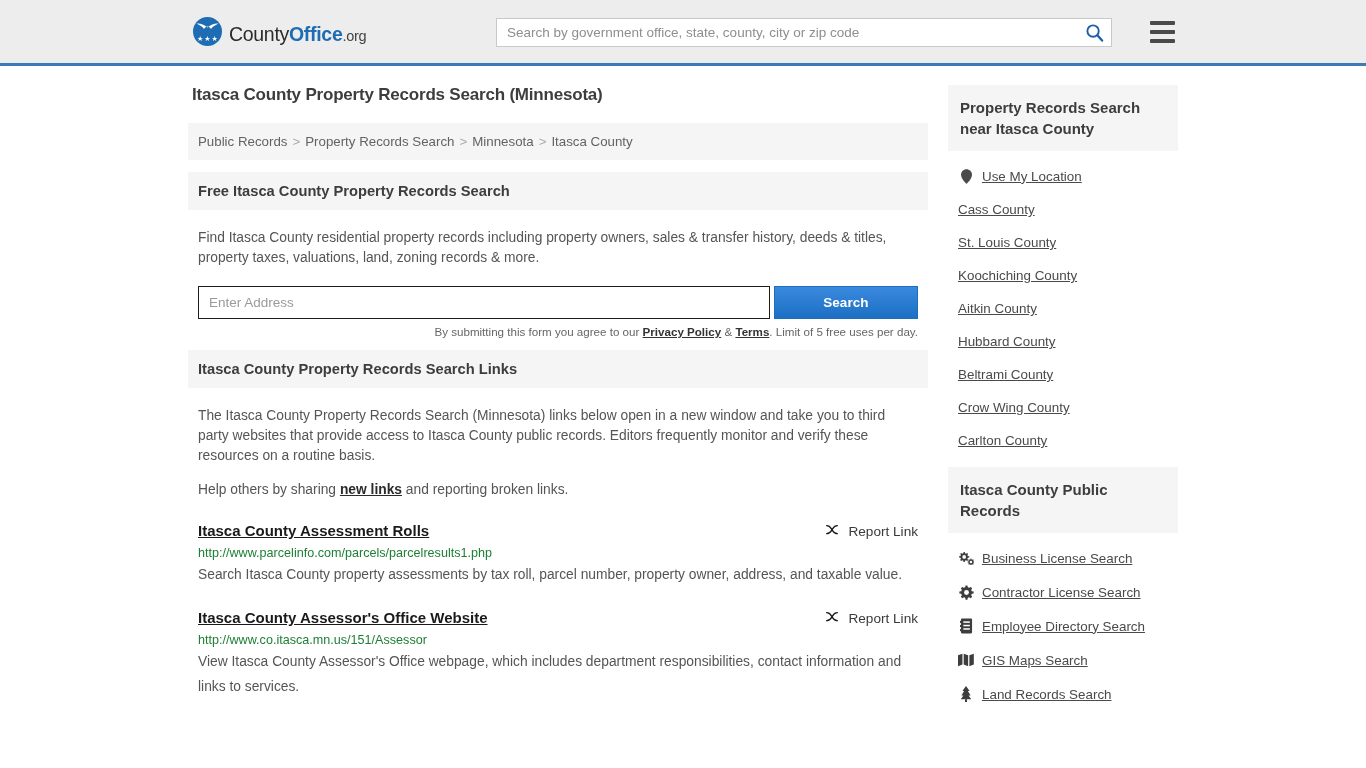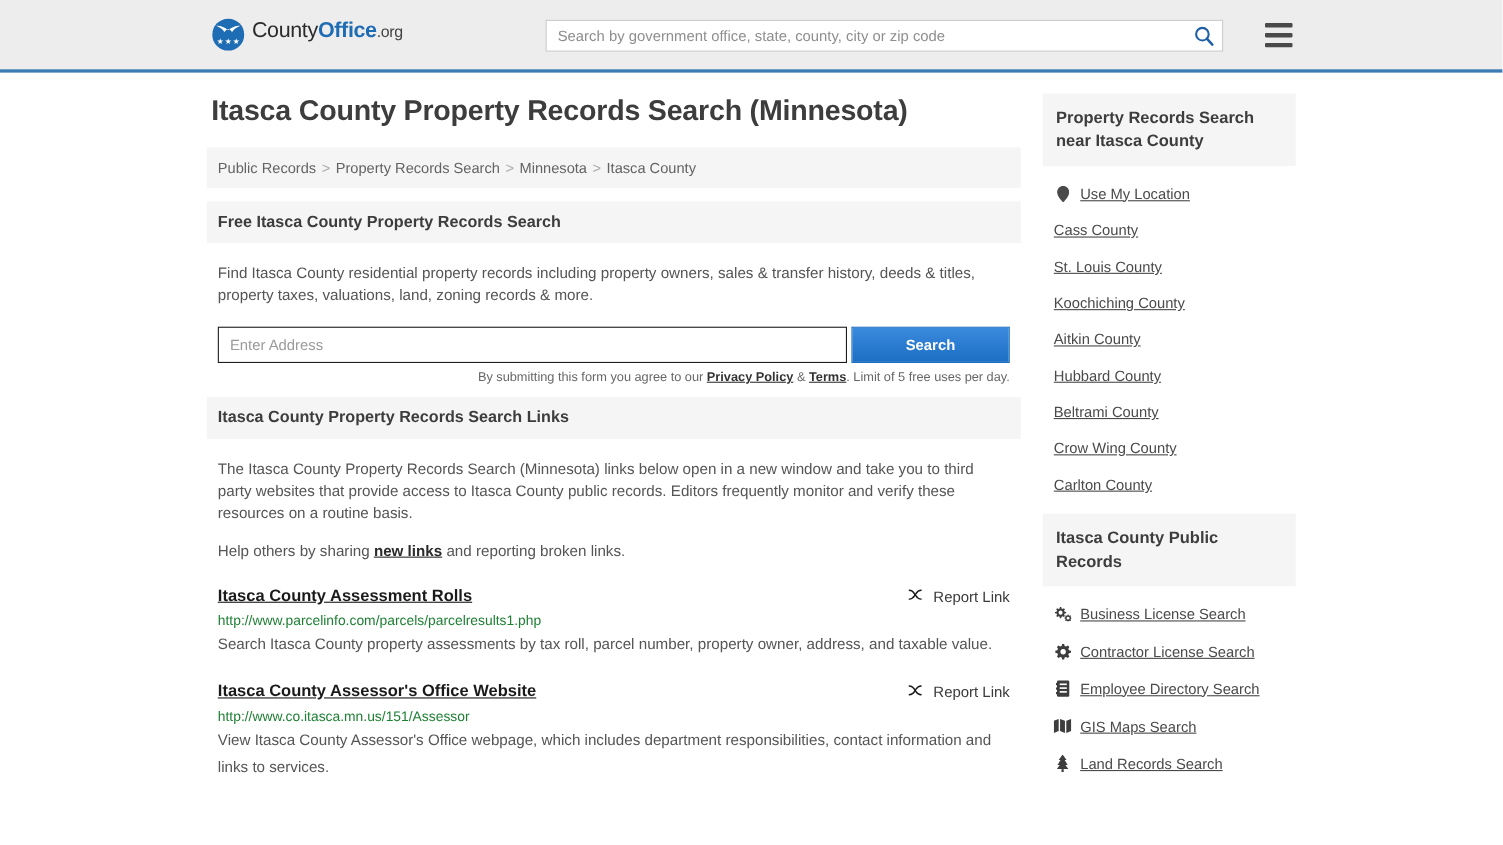--- a/index.html
+++ b/index.html
@@ -16,21 +16,21 @@
   .site-header {
     height: 66px;
     background: #ededed;
     border-bottom: 3px solid #3b7cb5;
     display: flex;
     align-items: center;
     position: relative;
   }
   .logo-wrap {
     display: flex;
-    align-items: flex-start;
+    align-items: flex-end;
     margin-left: 193px;
     text-decoration: none;
     gap: 7px;
   }
   .logo-mark {
     width: 29px; height: 29px;
     border-radius: 50%;
     background: #1e6cb3;
     position: relative;
     flex: 0 0 auto;
@@ -105,21 +105,21 @@
   .container {
     width: 990px;
     margin: 0 auto;
     display: flex;
     gap: 0;
   }
   .main-col { width: 740px; margin-left: 0; }
   .side-col { width: 230px; margin-left: 20px; }
 
   h1.page-title {
-    font-size: 26px;
+    font-size: 17px;
     color: #3d3d3d;
     margin: 0 0 18px 4px;
     font-weight: bold;
     letter-spacing: -0.2px;
   }
 
   .breadcrumb {
     background: #f5f5f5;
     padding: 11px 10px;
     font-size: 13.3px;

